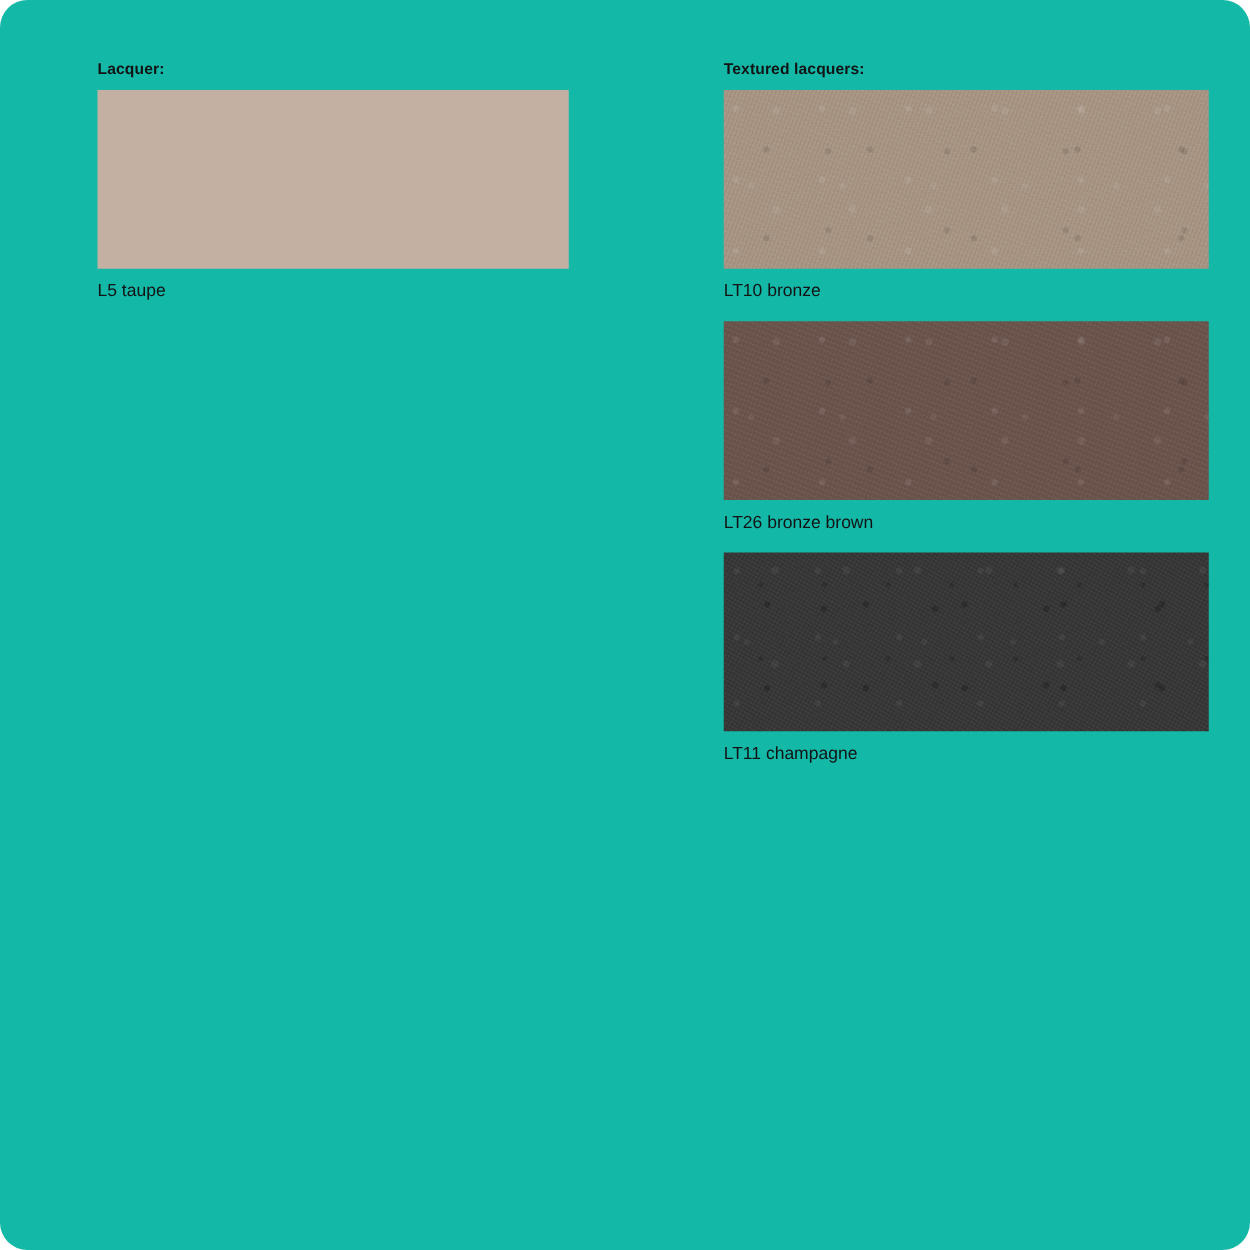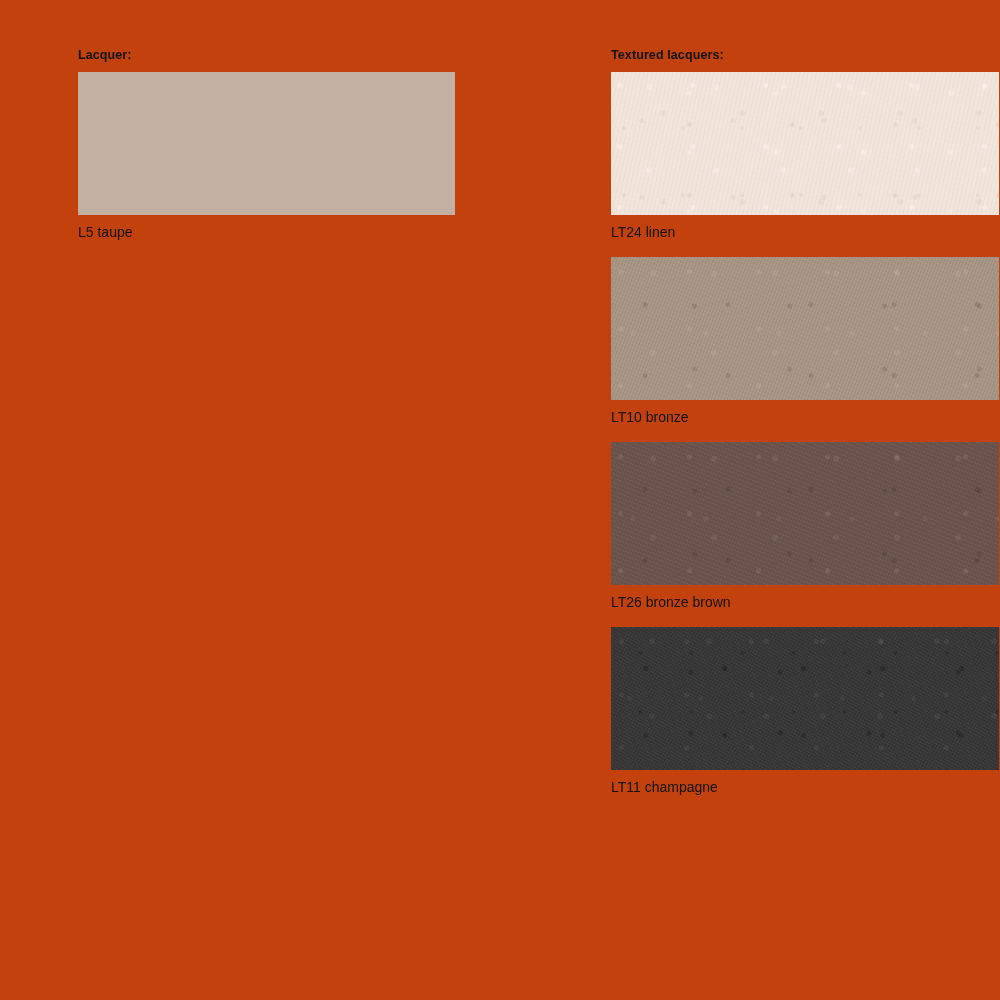--- a/index.html
+++ b/index.html
@@ -9,31 +9,32 @@
     height: 1000px;
     background: #ffffff;
     font-family: "Liberation Sans", sans-serif;
     -webkit-font-smoothing: antialiased;
   }
 
   .page {
     position: relative;
     width: 1000px;
     height: 1000px;
-    background: #c2410c;
+    background: #14b8a6;
     overflow: hidden;
+    border-radius: 22px;
   }
 
   
   .column {
     position: absolute;
     top: 0;
   }
   .column-left  { left: 78px;  width: 377px; }
-  .column-right { left: 567px; width: 432px; padding-left: 44px; }
+  .column-right { left: 535px; width: 432px; padding-left: 44px; }
 
   .col-heading {
     font-size: 12.5px;
     font-weight: bold;
     color: #111315;
     letter-spacing: 0.1px;
     line-height: 16px;
     margin-top: 47px;
     margin-bottom: 9px;
     white-space: nowrap;
@@ -127,24 +128,20 @@
 
     <div class="swatch-item">
       <div class="swatch tex-none" style="background-color: rgb(195, 176, 163);"></div>
       <div class="swatch-label">L5 taupe</div>
     </div>
   </div>
 
   <div class="column column-right">
     <div class="col-heading">Textured lacquers:</div>
 
-    <div class="swatch-item">
-      <div class="swatch tex-fine" style="background-color: rgb(243, 228, 219);"></div>
-      <div class="swatch-label">LT24 linen</div>
-    </div>
 
 
     <div class="swatch-item">
       <div class="swatch tex-grain" style="background-color: rgb(168, 149, 132);"></div>
       <div class="swatch-label">LT10 bronze</div>
     </div>
 
     <div class="swatch-item">
       <div class="swatch tex-grain" style="background-color: rgb(107, 84, 76);"></div>
       <div class="swatch-label">LT26 bronze brown</div>

